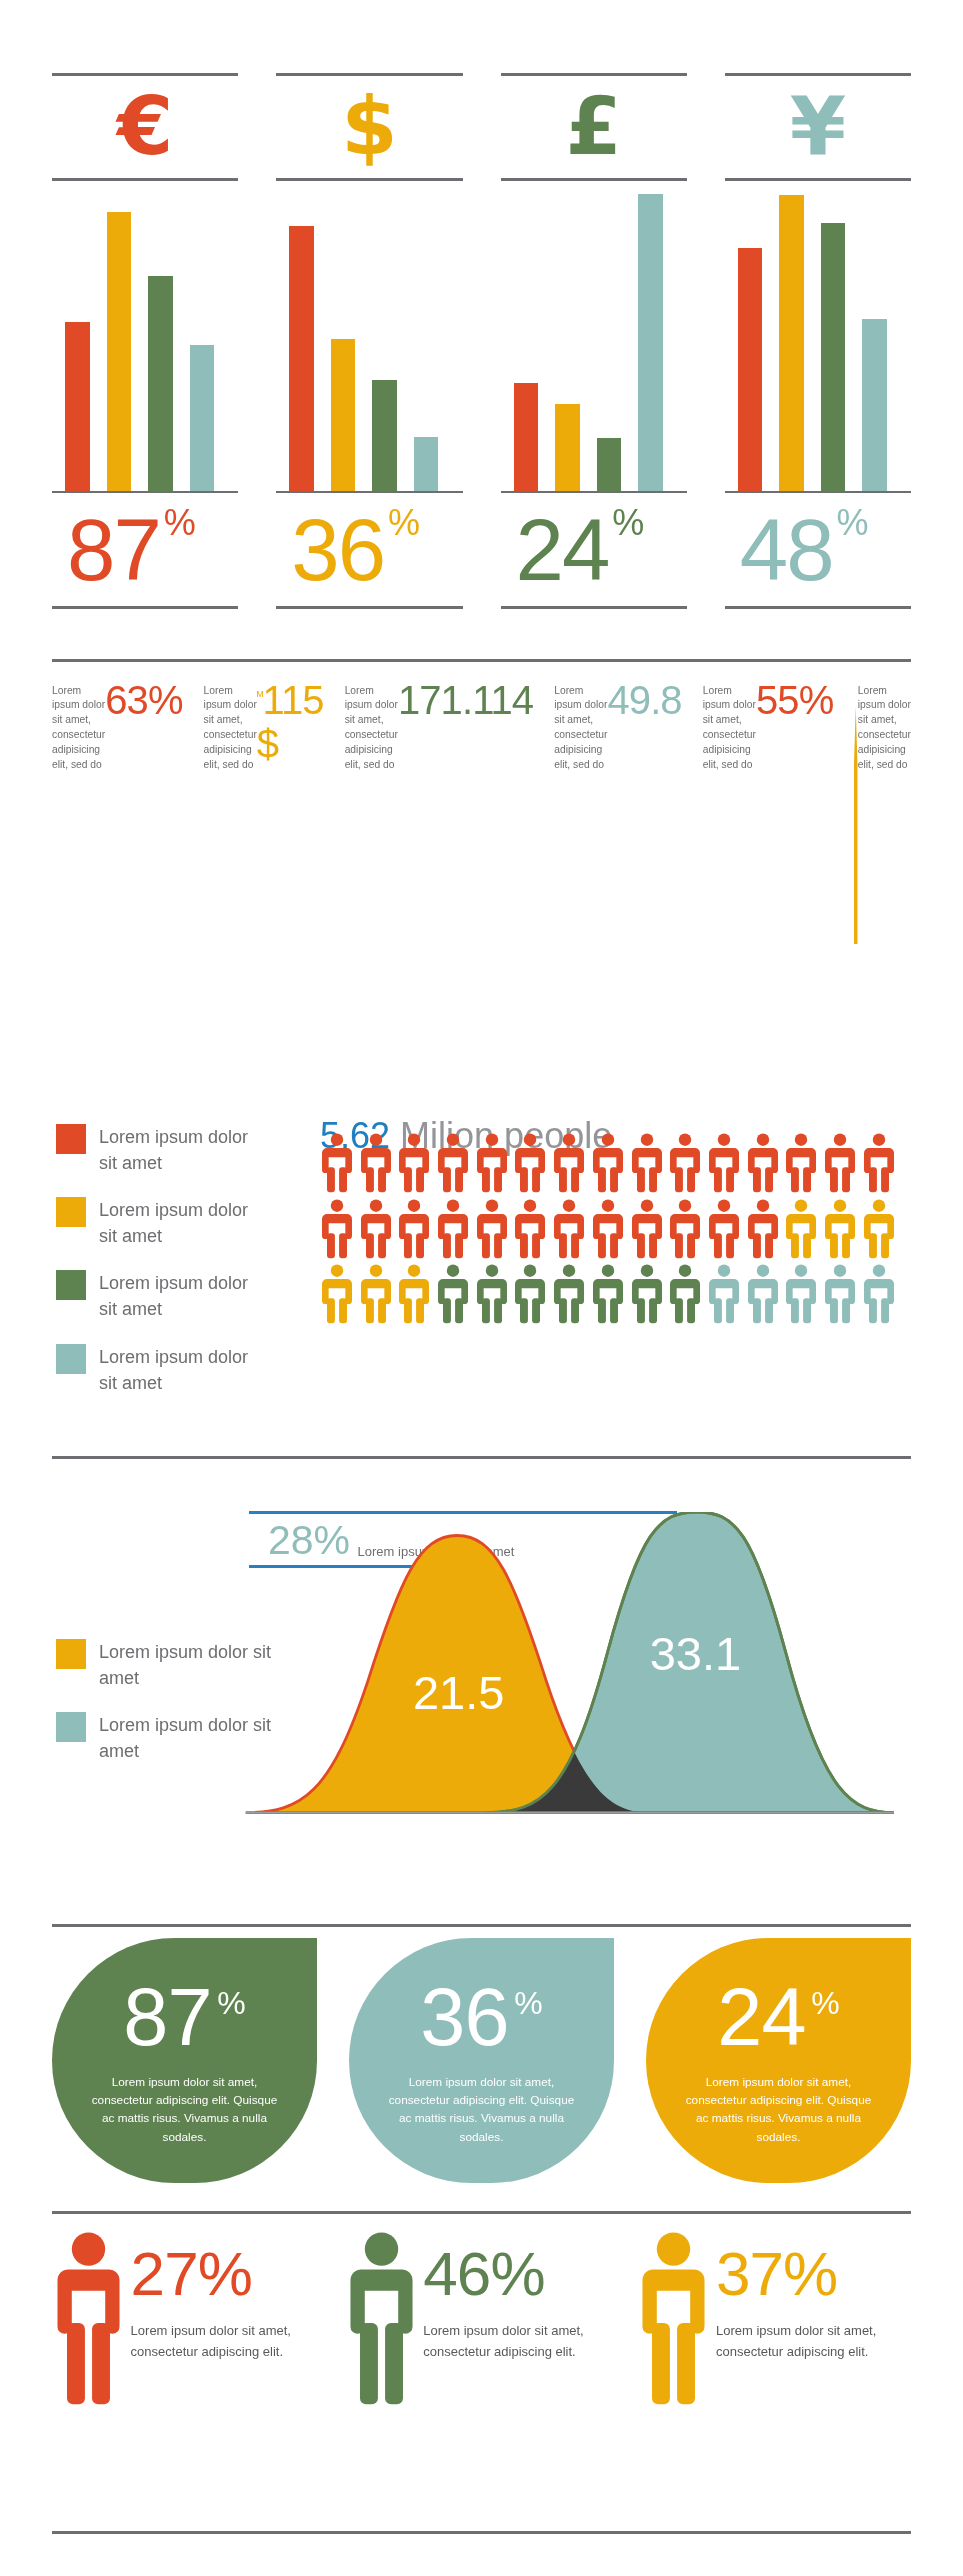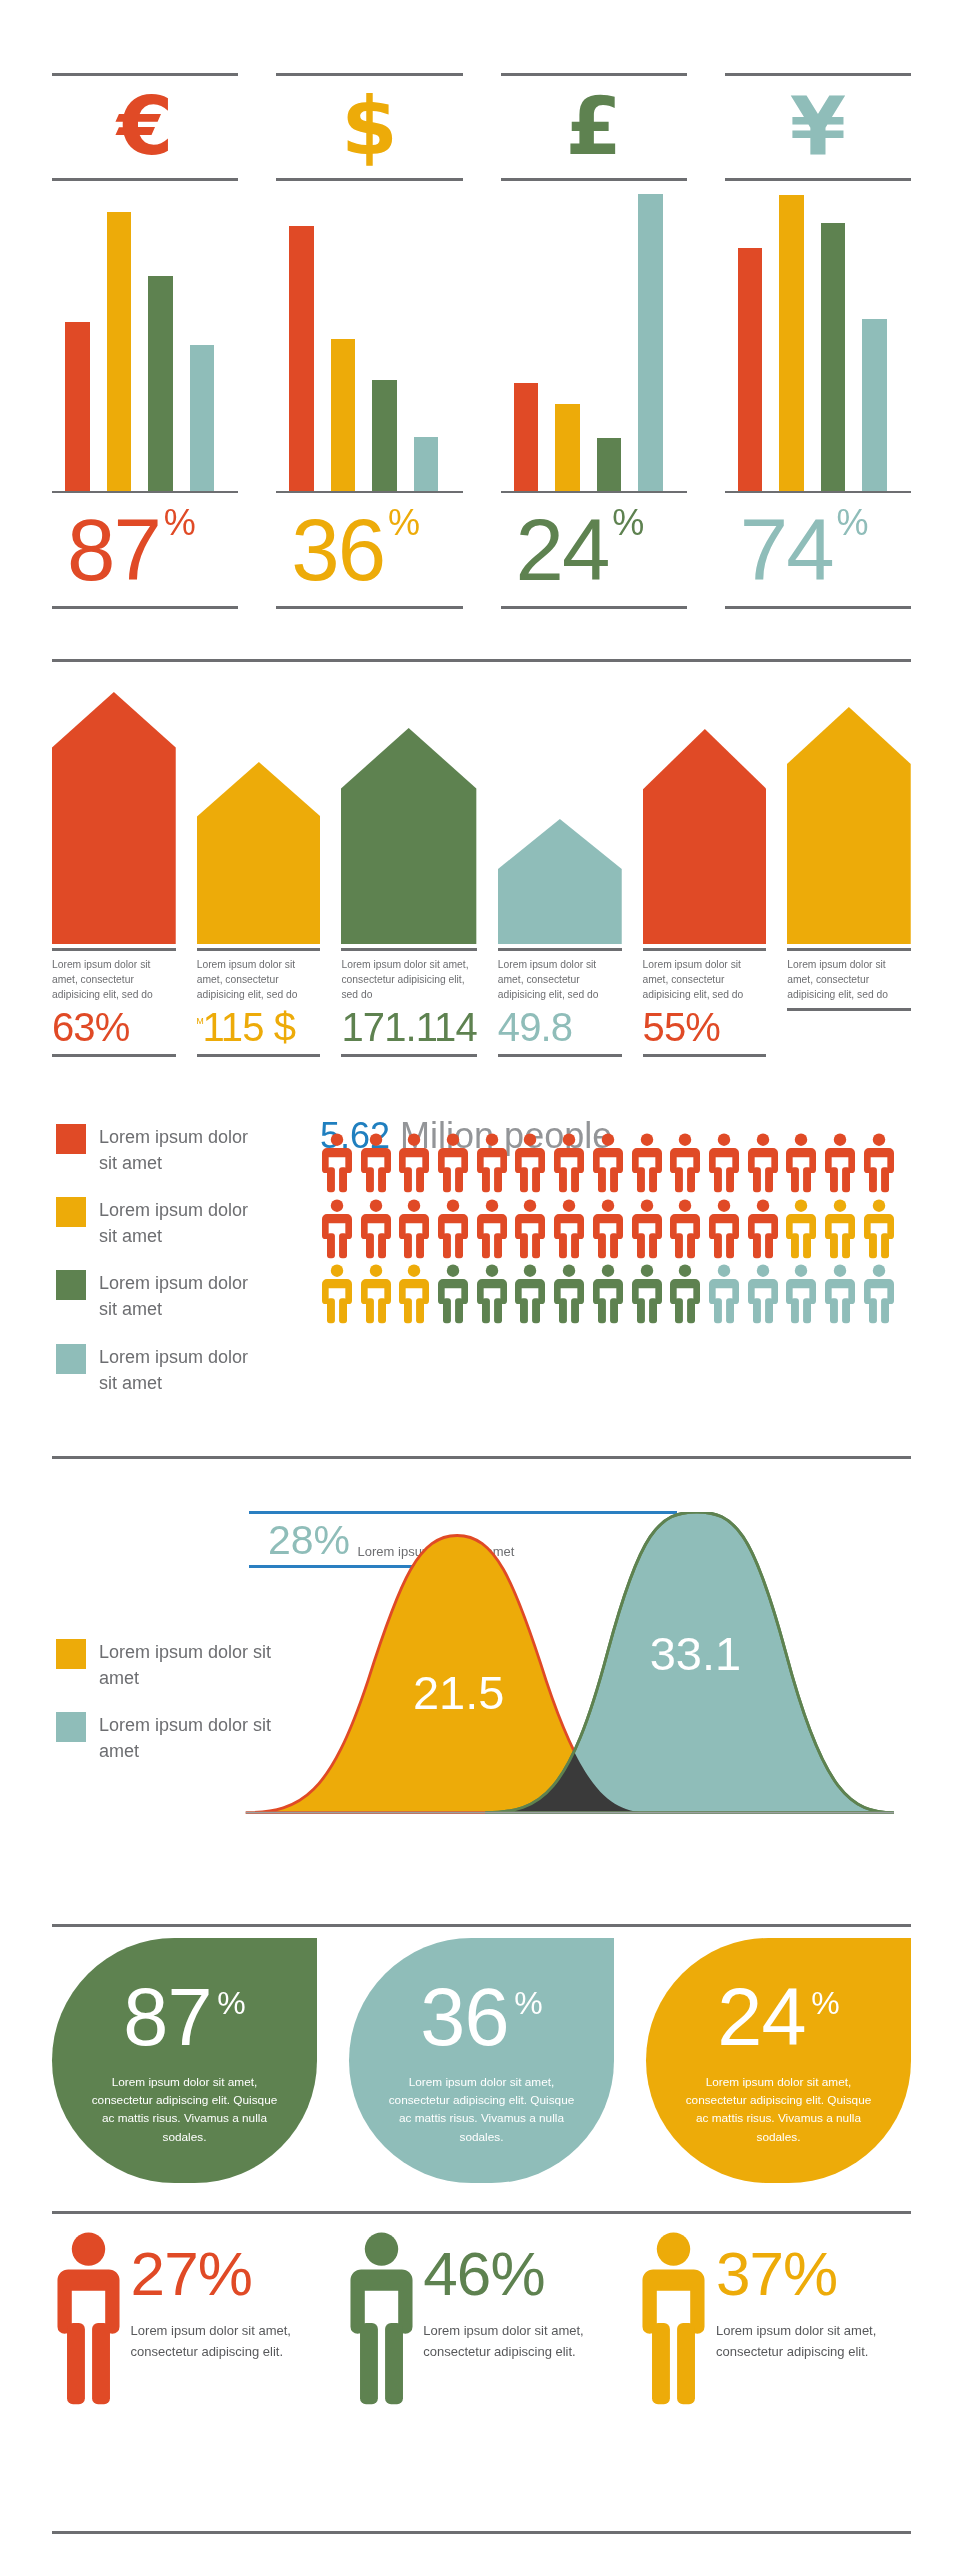--- a/index.html
+++ b/index.html
@@ -27,21 +27,21 @@
              padding-left:15px; }
   .cur-pct .num { font-size:87px; line-height:.9; font-weight:300;
                   font-family:"Liberation Sans", sans-serif; letter-spacing:-1.9px;}
   .cur-pct .sym { font-size:36px; line-height:1; align-self:flex-start; margin-top:11.3px; margin-left:3.8px;}
   .cur-end-rule { height:2.8px; background:#6d6e71; }
 
   
   #sec-arrows { position:absolute; left:0; top:659px; width:963px; height:395px; }
   .sec-divider { position:absolute; left:52px; right:52px; height:2.8px; background:#6d6e71; }
   .arrow-grid { position:absolute; left:52px; right:52px; top:17px; display:flex; gap:21px; }
-  .arrow-col { flex:1 1 0; display:flex; flex-direction:column; }
+  .arrow-col { flex:1 1 0; display:flex; flex-direction:row; }
   .arrow-wrap { height:268px; display:flex; align-items:flex-end; }
   .arrow { width:100%; position:relative; }
   .arrow-rule { height:2.8px; background:#6d6e71; margin-top:3.8px; }
   .arrow-txt { font-size:10.3px; line-height:1.45; padding-top:7.5px; color:#6d6e71;
                font-family:"Liberation Sans", sans-serif; min-height:51px;}
   .arrow-val { font-size:40px; font-weight:300; line-height:1.1;
                letter-spacing:-0.9px; padding-top:1.9px;}
   .arrow-val .sup { font-size:13px; vertical-align:super; }
   .arrow-bot-rule { height:2.8px; background:#6d6e71; margin-top:5.6px; }
 
@@ -163,21 +163,21 @@
         <div class="cur-sym" style="color:#8FBDB9">¥</div>
         <div class="cur-mid-rule"></div>
         <div class="cur-bars">
           <div class="cur-bar" style="height:243px;background:#E04A26"></div>
           <div class="cur-bar" style="height:296px;background:#EDAB09"></div>
           <div class="cur-bar" style="height:268px;background:#5E8250"></div>
           <div class="cur-bar" style="height:172px;background:#8FBDB9"></div>
         </div>
         <div class="cur-bot-rule"></div>
         <div class="cur-pct" style="color:#8FBDB9">
-          <span class="num">74</span>
+          <span class="num">48</span>
           <span class="sym">%</span>
         </div>
         <div class="cur-end-rule"></div>
       </div>
 
     </div>
   </div>
 
   <div id="sec-arrows">
     <div class="sec-divider" style="top:0"></div>

